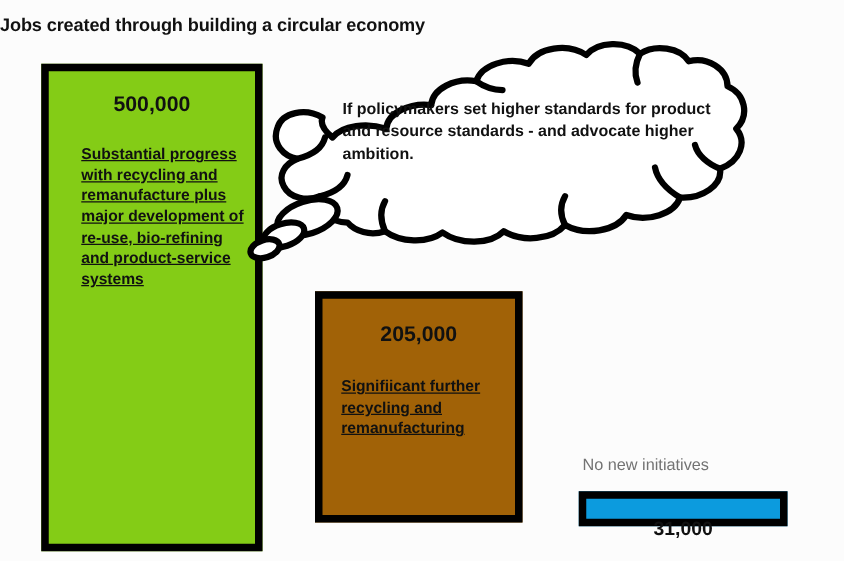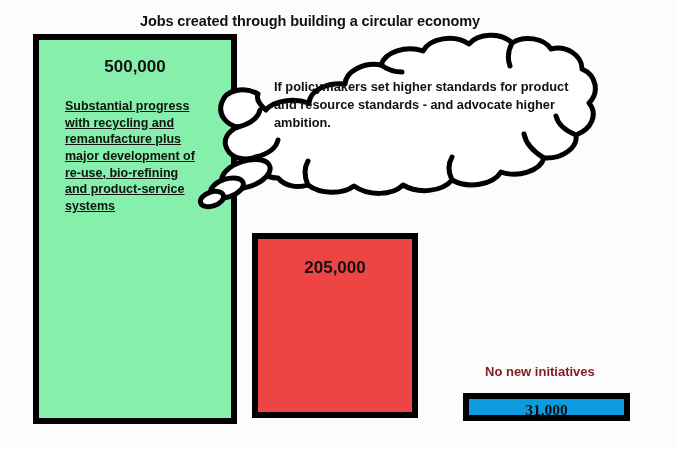--- a/index.html
+++ b/index.html
@@ -20,21 +20,20 @@
     height: 449px;
     background: #fcfcfc;
   }
 
   
   #chart-title {
     position: absolute;
     left: 0;
     top: 13px;
     width: 620px;
-    text-align: center;
     font-size: 14.5px;
     font-weight: bold;
     color: #111111;
     letter-spacing: -0.1px;
     white-space: nowrap;
   }
 
   
   .bar {
     position: absolute;
@@ -53,43 +52,43 @@
     position: absolute;
     font-weight: bold;
     color: #111111;
     line-height: 1.33;
     text-decoration: underline;
   }
 
   
   #bar-green {
     left: 33px;
-    top: 34px;
-    width: 204px;
+    top: 51px;
+    width: 177px;
     height: 390px;
-    background: #86efac;
+    background: #84cc16;
   }
   #bar-green .bar-value {
     top: 17px;
     font-size: 17px;
   }
   #bar-green .bar-desc {
     left: 26px;
     top: 58px;
     width: 130px;
     font-size: 12.5px;
   }
 
   
   #bar-red {
     left: 252px;
     top: 233px;
     width: 166px;
     height: 185px;
-    background: #ef4444;
+    background: #a16207;
   }
   #bar-red .bar-value {
     top: 19px;
     font-size: 17px;
   }
   #bar-red .bar-desc {
     left: 15px;
     top: 62px;
     width: 146px;
     font-size: 12.5px;
@@ -97,31 +96,30 @@
 
   
   #bar-blue {
     left: 463px;
     top: 393px;
     width: 167px;
     height: 28px;
     background: #0c9bde;
   }
   #bar-blue .bar-value {
-    top: 2px;
+    top: 16px;
     font-size: 15.5px;
-    font-family: Liberation Serif, serif;
   }
   #blue-caption {
     position: absolute;
-    left: 485px;
+    left: 466px;
     top: 364px;
     font-size: 13px;
-    font-weight: bold;
-    color: #7f1d1d;
+    font-weight: normal;
+    color: #737373;
     white-space: nowrap;
   }
 
   
   #thought-bubble {
     position: absolute;
     left: 196px;
     top: 28px;
     width: 440px;
     height: 196px;
@@ -145,20 +143,21 @@
 
   <div id="chart-title">Jobs created through building a circular economy</div>
 
   <div class="bar" id="bar-green">
     <div class="bar-value">500,000</div>
     <div class="bar-desc">Substantial progress with recycling and remanufacture plus major development of re-use, bio-refining and product-service systems</div>
   </div>
 
   <div class="bar" id="bar-red">
     <div class="bar-value">205,000</div>
+    <div class="bar-desc">Signifiicant further recycling and remanufacturing</div>
   </div>
 
   <div id="blue-caption">No new initiatives</div>
 
   <div class="bar" id="bar-blue">
     <div class="bar-value">31,000</div>
   </div>
 
   <svg id="thought-bubble" viewBox="0 0 440 196">
 

